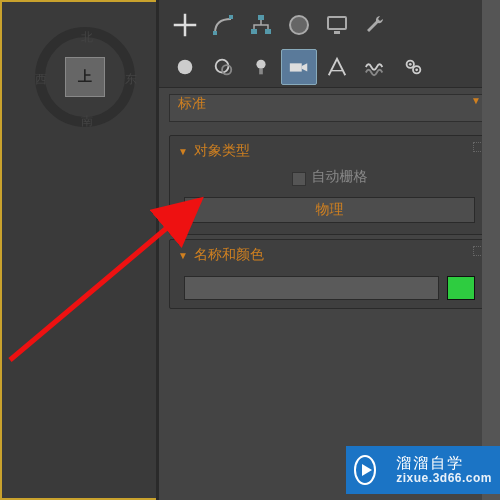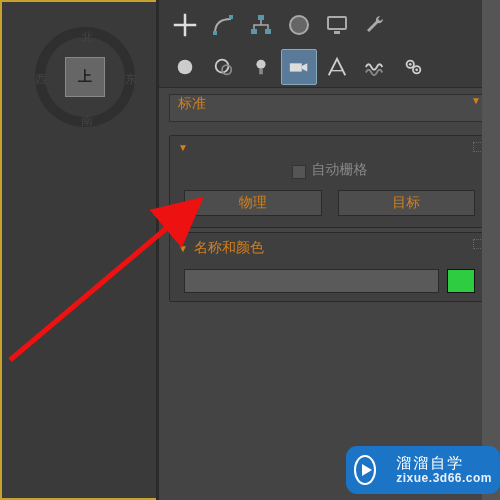--- a/index.html
+++ b/index.html
@@ -194,21 +194,20 @@
   
   .watermark {
     position: absolute;
     right: 0; bottom: 6px;
     width: 154px; height: 48px;
     background: #1b74c5;
     display: flex;
     align-items: center;
     padding: 0 8px;
     gap: 20px;
-    border-radius: 11px;
   }
   .wm-circle {
     width: 30px; height: 30px;
     border: 2px solid #fff;
     border-radius: 50%;
     display: flex; align-items: center; justify-content: center;
   }
   .wm-tri {
     width: 0; height: 0;
     border-left: 10px solid #fff;
@@ -323,29 +322,29 @@
   </div>
 
   <div class="dropdown">
     <span>标准</span>
     <span class="chev">▼</span>
   </div>
 
   <div class="rollout">
     <div class="rhead">
       <span class="tri">▼</span>
+      <span>对象类型</span>
       <span class="corner"></span>
     </div>
     <div class="checkline">
       <span class="cb"></span>
       <span>自动栅格</span>
     </div>
     <div class="btnrow">
       <div class="objbtn">物理</div>
-      <div class="objbtn">目标</div>
     </div>
   </div>
 
   <div class="rollout">
     <div class="rhead">
       <span class="tri">▼</span>
       <span>名称和颜色</span>
       <span class="corner"></span>
     </div>
     <div class="nameline">

